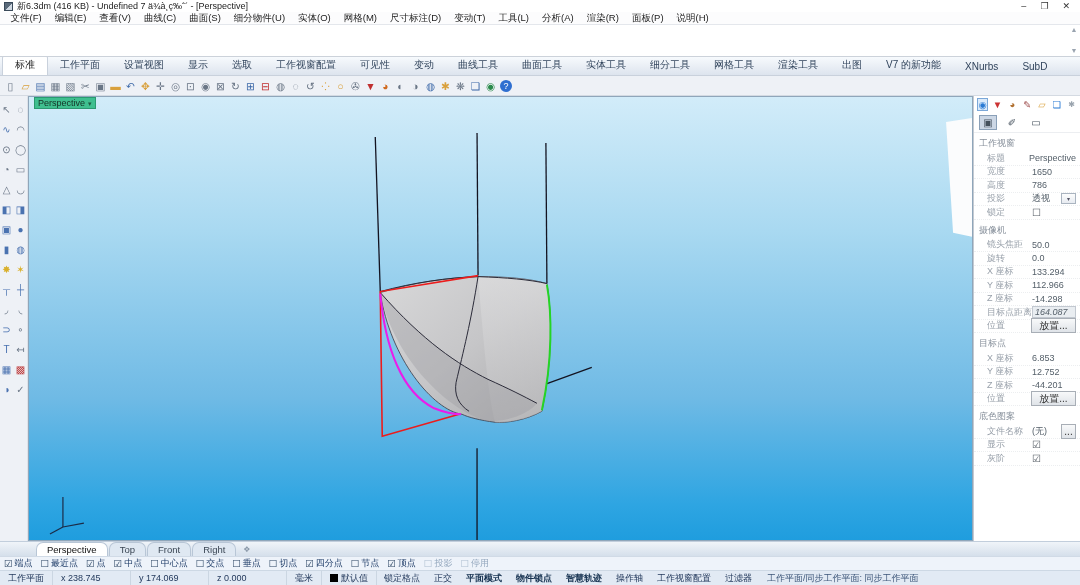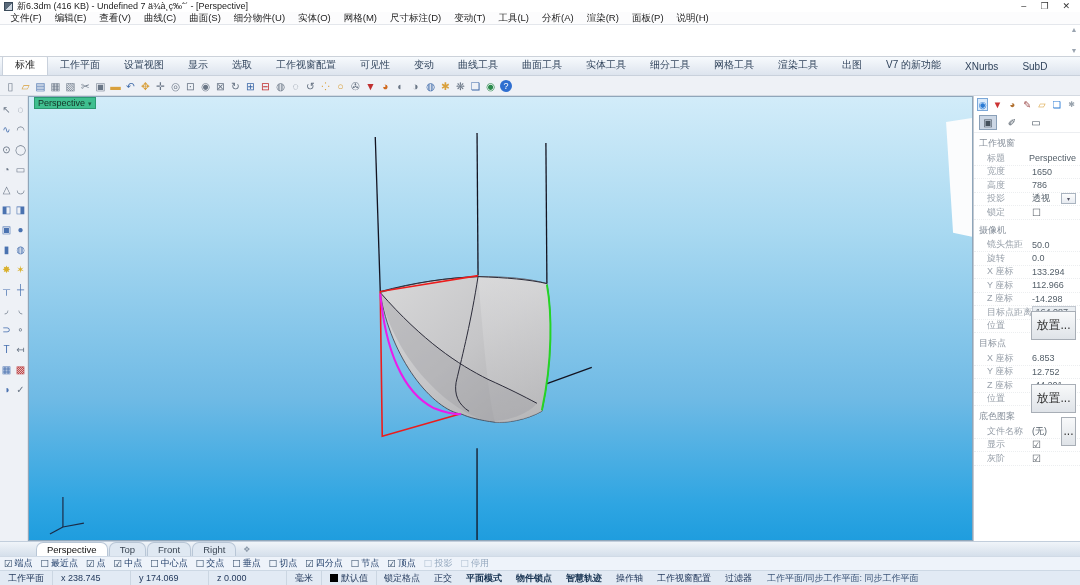--- a/index.html
+++ b/index.html
@@ -81,22 +81,22 @@
   .sec-h { padding:4px 0 2px 5px; color:#87909b; font-size:9px; }
   .prow { display:flex; align-items:center; height:13.5px; padding:0 4px 0 13px;
     border-bottom:1px dotted #eceef0; }
   .prow .lab { width:45px; color:#98a0aa; white-space:nowrap; overflow:hidden; }
   .prow .val { color:#55606a; white-space:nowrap; }
   .combo { margin-left:auto; width:15px; height:11px; border:1px solid #aab4c0;
     background:linear-gradient(#fdfdfd,#e7ebf1); font-size:6px; color:#556;
     display:inline-flex; align-items:center; justify-content:center; }
   .valbox { background:#e9edf1; border:1px solid #c2c8d0; padding:0 2px; min-width:44px;
     color:#3c454e;font-style:italic; }
-  .pbtn { margin-left:auto; width:46px; height:29px; border:1px solid #a8aeb6;
-    background:linear-gradient(#f8f9fa,#dfe3e8); font-size:12px; color:#333;
+  .pbtn { margin-left:auto; width:46px; height:15px; border:1px solid #a8aeb6;
+    background:linear-gradient(#f8f9fa,#dfe3e8); font-size:10px; color:#333;
     display:inline-flex; align-items:center; justify-content:center; }
   .pbtn.small { width:15px; }
   .cbx { font-size:10px; color:#555c64; }
 
   
   .vptabs { height:15px; background:linear-gradient(#f0f4f9,#d5dfeb); display:flex;
     align-items:flex-end; padding-left:36px; font-size:9.5px; color:#333;
     border-top:1px solid #c2cedc; }
   .vptab { padding:0 10px 1px; background:#dfe8f2; border:1px solid #b8c6d6;
     border-bottom:none; border-radius:7px 7px 0 0; margin-right:1px; height:14px;

